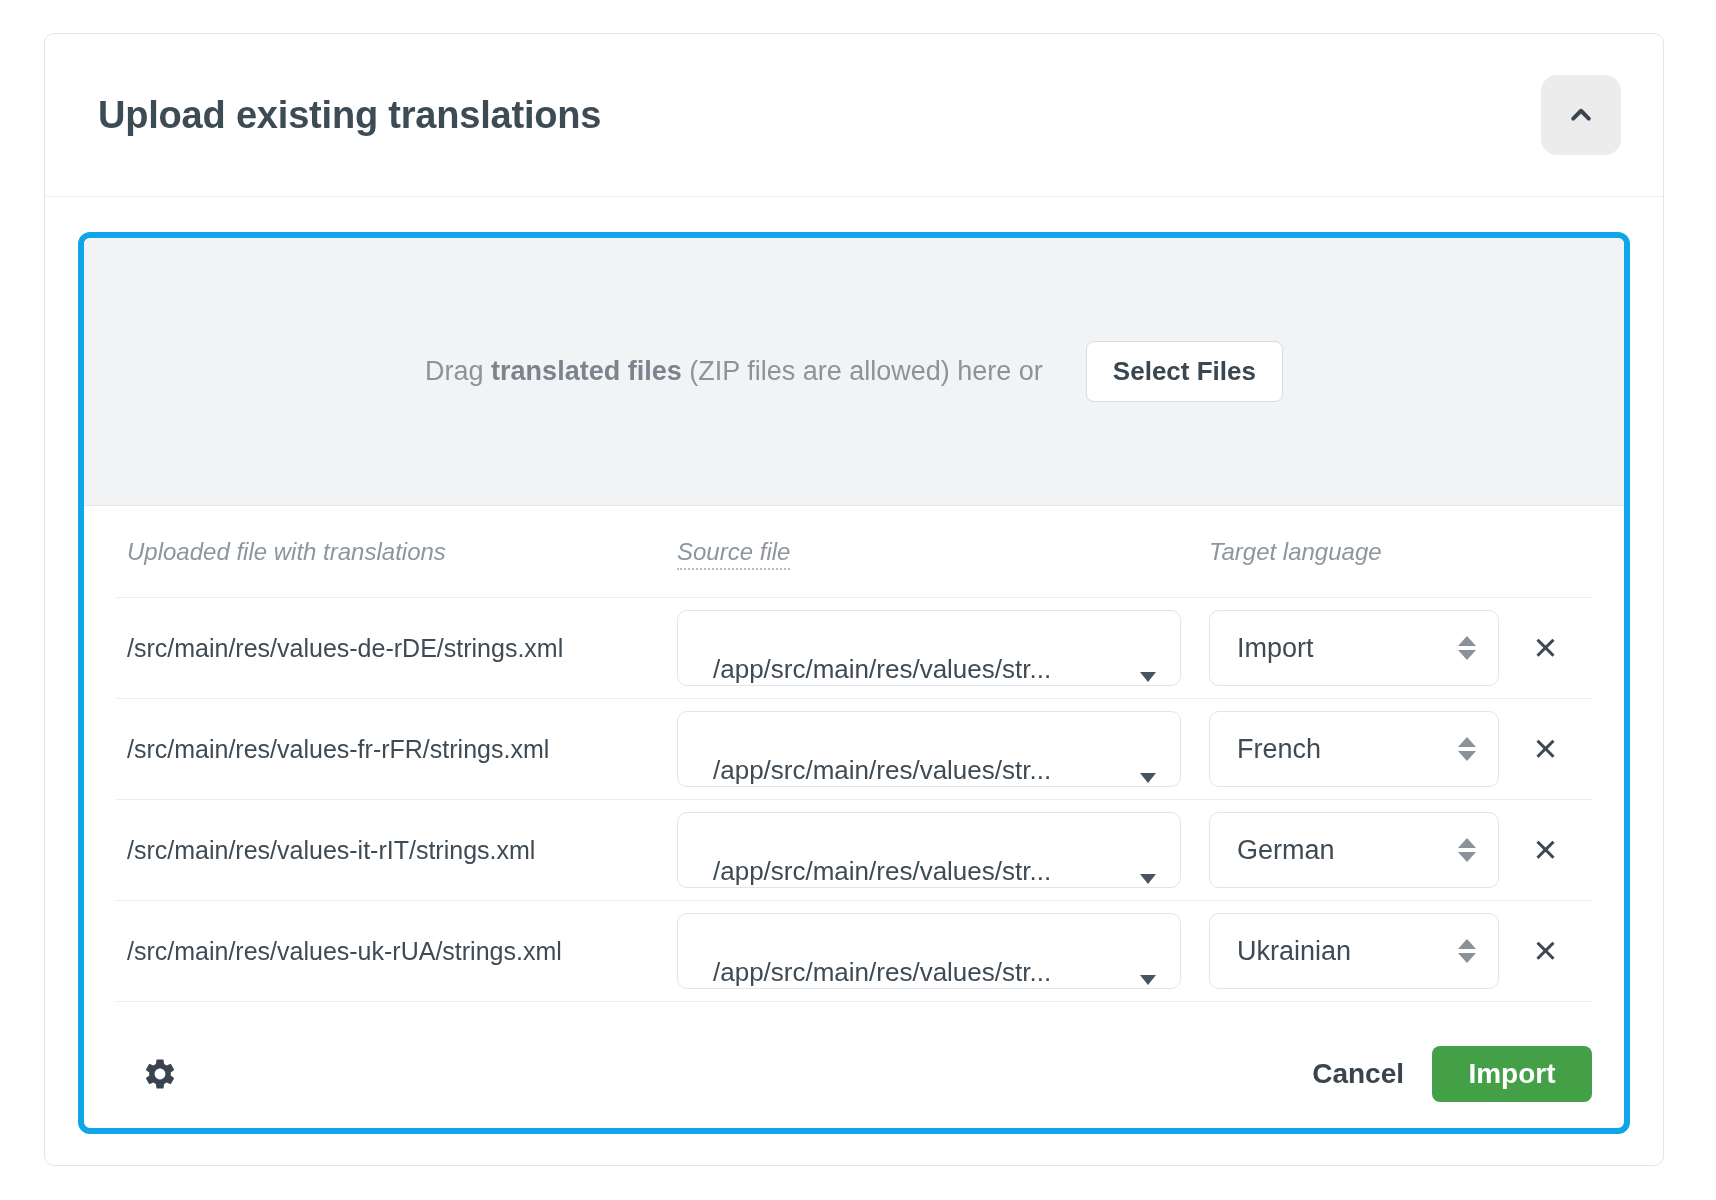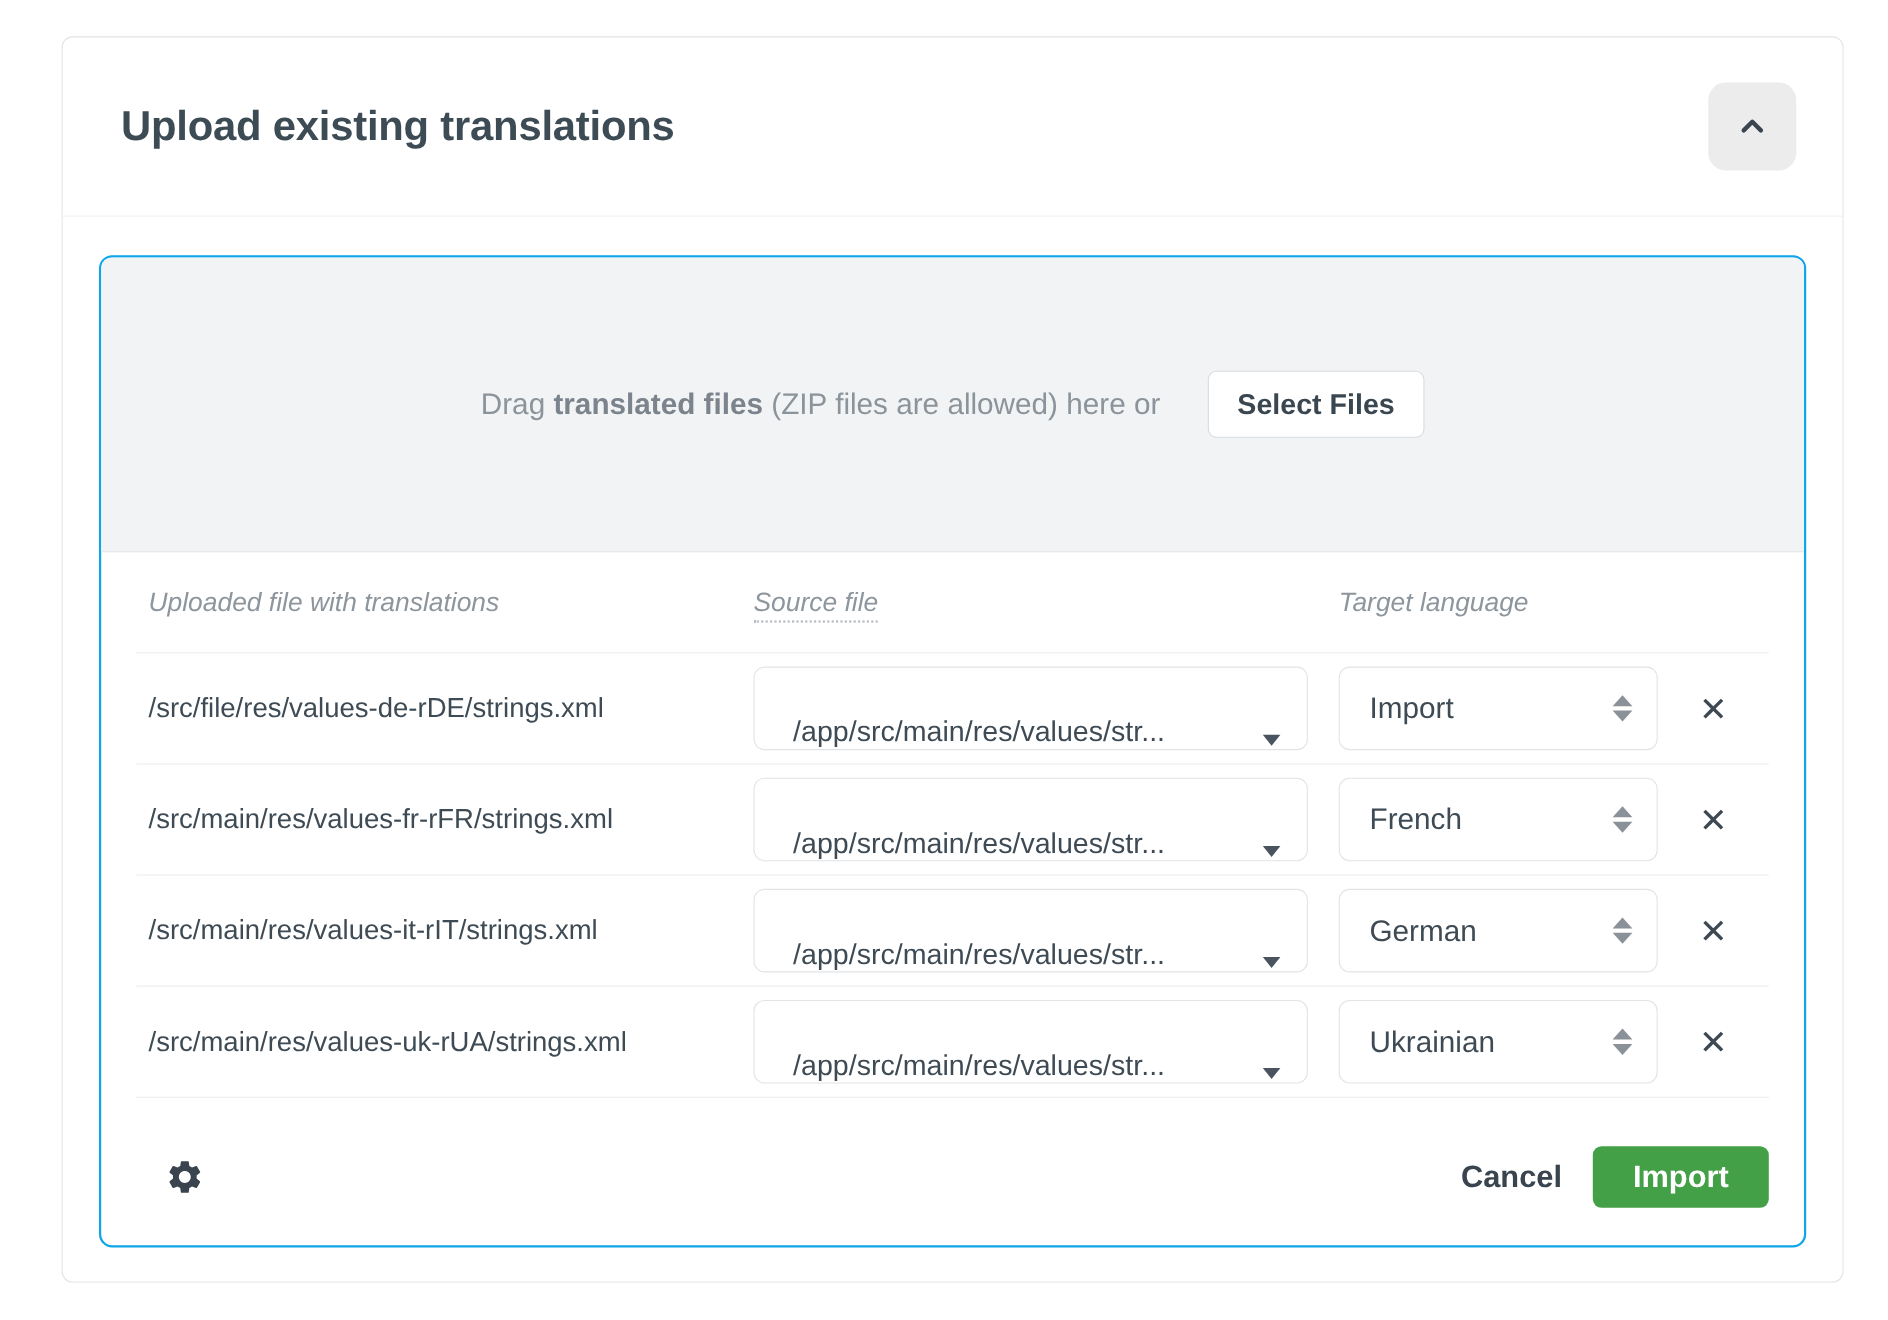--- a/index.html
+++ b/index.html
@@ -1,40 +1,40 @@
 <!DOCTYPE html>
 <html><head>
 <meta charset="utf-8">
 <style>
   * { box-sizing: border-box; margin: 0; padding: 0; }
   html, body { width: 1716px; height: 1200px; background: #ffffff;
     font-family: "Liberation Sans", sans-serif; }
 
   .card {
-    position: absolute; left: 56px; top: 33px;
+    position: absolute; left: 44px; top: 33px;
     width: 1620px; height: 1133px;
     background: #fff; border: 1px solid #e4e5e7; border-radius: 10px;
   }
 
   
   .card-header {
     height: 163px; display: flex; align-items: center;
     padding: 0 42px 0 53px; border-bottom: 1px solid #eeeff0;
   }
   .card-title { font-size: 38px; font-weight: 700; color: #3d4b55; letter-spacing: -0.2px; }
   .collapse-btn {
     margin-left: auto; width: 80px; height: 80px;
     background: #ececec; border: none; border-radius: 16px;
     display: flex; align-items: center; justify-content: center; cursor: pointer;
   }
 
   
   .inner {
     margin: 35px 33px 0 33px; height: 902px;
-    border: 2px solid #0ea5e9; border-radius: 12px; overflow: hidden; background: #fff;
+    border: 6px solid #0ea5e9; border-radius: 12px; overflow: hidden; background: #fff;
   }
   .dropzone {
     height: 268px; background: #f2f3f4; border-bottom: 1px solid #e5e7e8;
     display: flex; align-items: center; justify-content: center;
   }
   .dz-text { font-size: 27px; color: #8b939b; }
   .dz-text b { color: #7b848d; font-weight: 700; }
   .select-files {
     margin-left: 43px; padding: 14px 26px;
     background: #fff; border: 1px solid #d8dbde; border-radius: 8px;
@@ -123,21 +123,21 @@
     <div class="table">
 
       <div class="row thead">
         <div class="c1"><span>Uploaded file with translations</span></div>
         <div class="c2"><span class="dotted">Source file</span></div>
         <div class="c3"><span>Target language</span></div>
         <div class="c4"></div>
       </div>
 
       <div class="row">
-        <div class="c1 path">/src/file/res/values-de-rDE/strings.xml</div>
+        <div class="c1 path">/src/main/res/values-de-rDE/strings.xml</div>
         <div class="c2">
           <div class="dropdown">
             <span class="dd-text">/app/src/main/res/values/str...</span>
             <span class="caret-down"></span>
           </div>
         </div>
         <div class="c3">
           <div class="select">
             <span>Import</span>
             <span class="updown">

